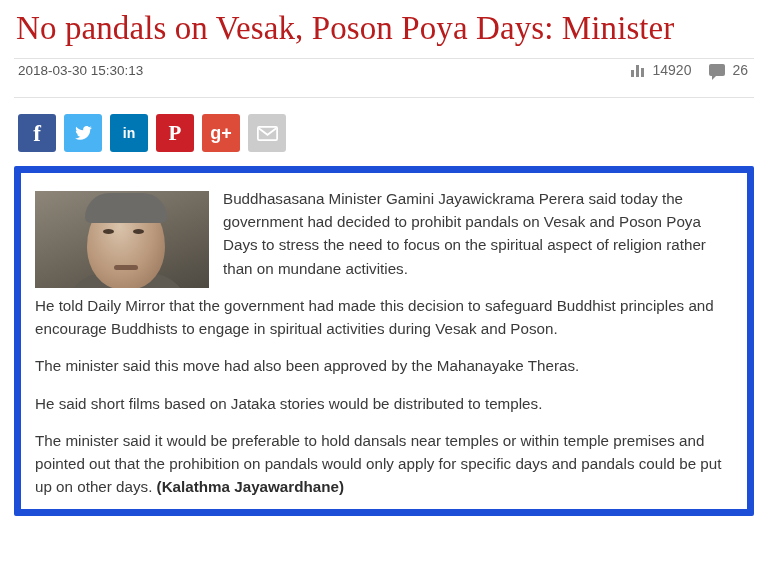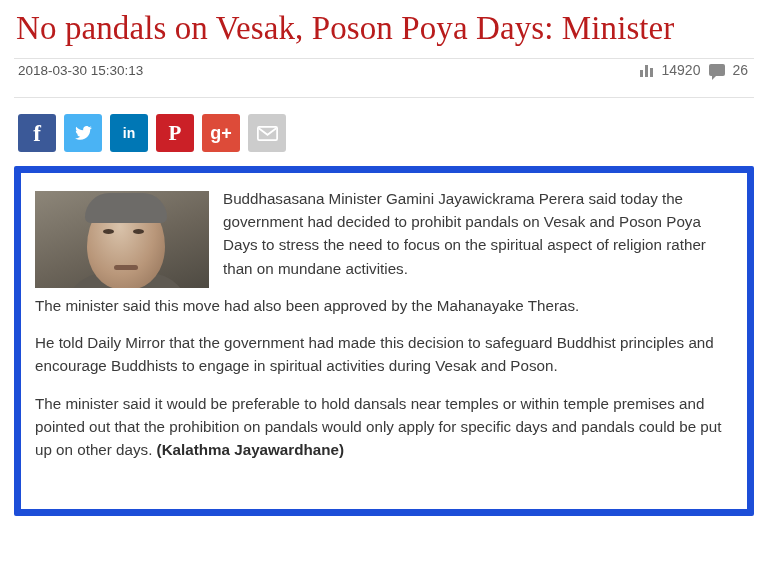--- a/index.html
+++ b/index.html
@@ -45,21 +45,21 @@
     padding: 0 6px 16px 4px;
     box-sizing: border-box;
   }
   .meta-date {
     font-size: 13.5px;
     color: #555555;
   }
   .meta-right {
     display: flex;
     align-items: center;
-    gap: 9px;
+    gap: 18px;
   }
   .meta-stat {
     display: flex;
     align-items: center;
     gap: 7px;
     font-size: 14px;
     color: #777777;
   }
   .meta-stat .num { color: #666666; }
 
@@ -261,18 +261,19 @@
         <div class="bg"></div>
         <div class="shoulders"></div>
         <div class="head"></div>
         <div class="hair"></div>
         <div class="eye-l"></div>
         <div class="eye-r"></div>
         <div class="mouth"></div>
       </div>
       <p>Buddhasasana Minister Gamini Jayawickrama Perera said today the government had decided to prohibit pandals on Vesak and Poson Poya Days to stress the need to focus on the spiritual aspect of religion rather than on mundane activities.</p>
     </div>
+    <p>He told Daily Mirror that the government had made this decision to safeguard Buddhist principles and encourage Buddhists to engage in spiritual activities during Vesak and Poson.</p>
     <p>The minister said this move had also been approved by the Mahanayake Theras.</p>
-    <p>He told Daily Mirror that the government had made this decision to safeguard Buddhist principles and encourage Buddhists to engage in spiritual activities during Vesak and Poson.</p>
+    <p>He said short films based on Jataka stories would be distributed to temples.</p>
     <p><span>The minister said it would be preferable to hold dansals near temples or within temple premises and pointed out that the prohibition on pandals would only apply for specific days and pandals could be put up on other days. </span><span class="bold-credit">(Kalathma Jayawardhane)</span></p>
   </div>
 
 </div>
 
 </body></html>

